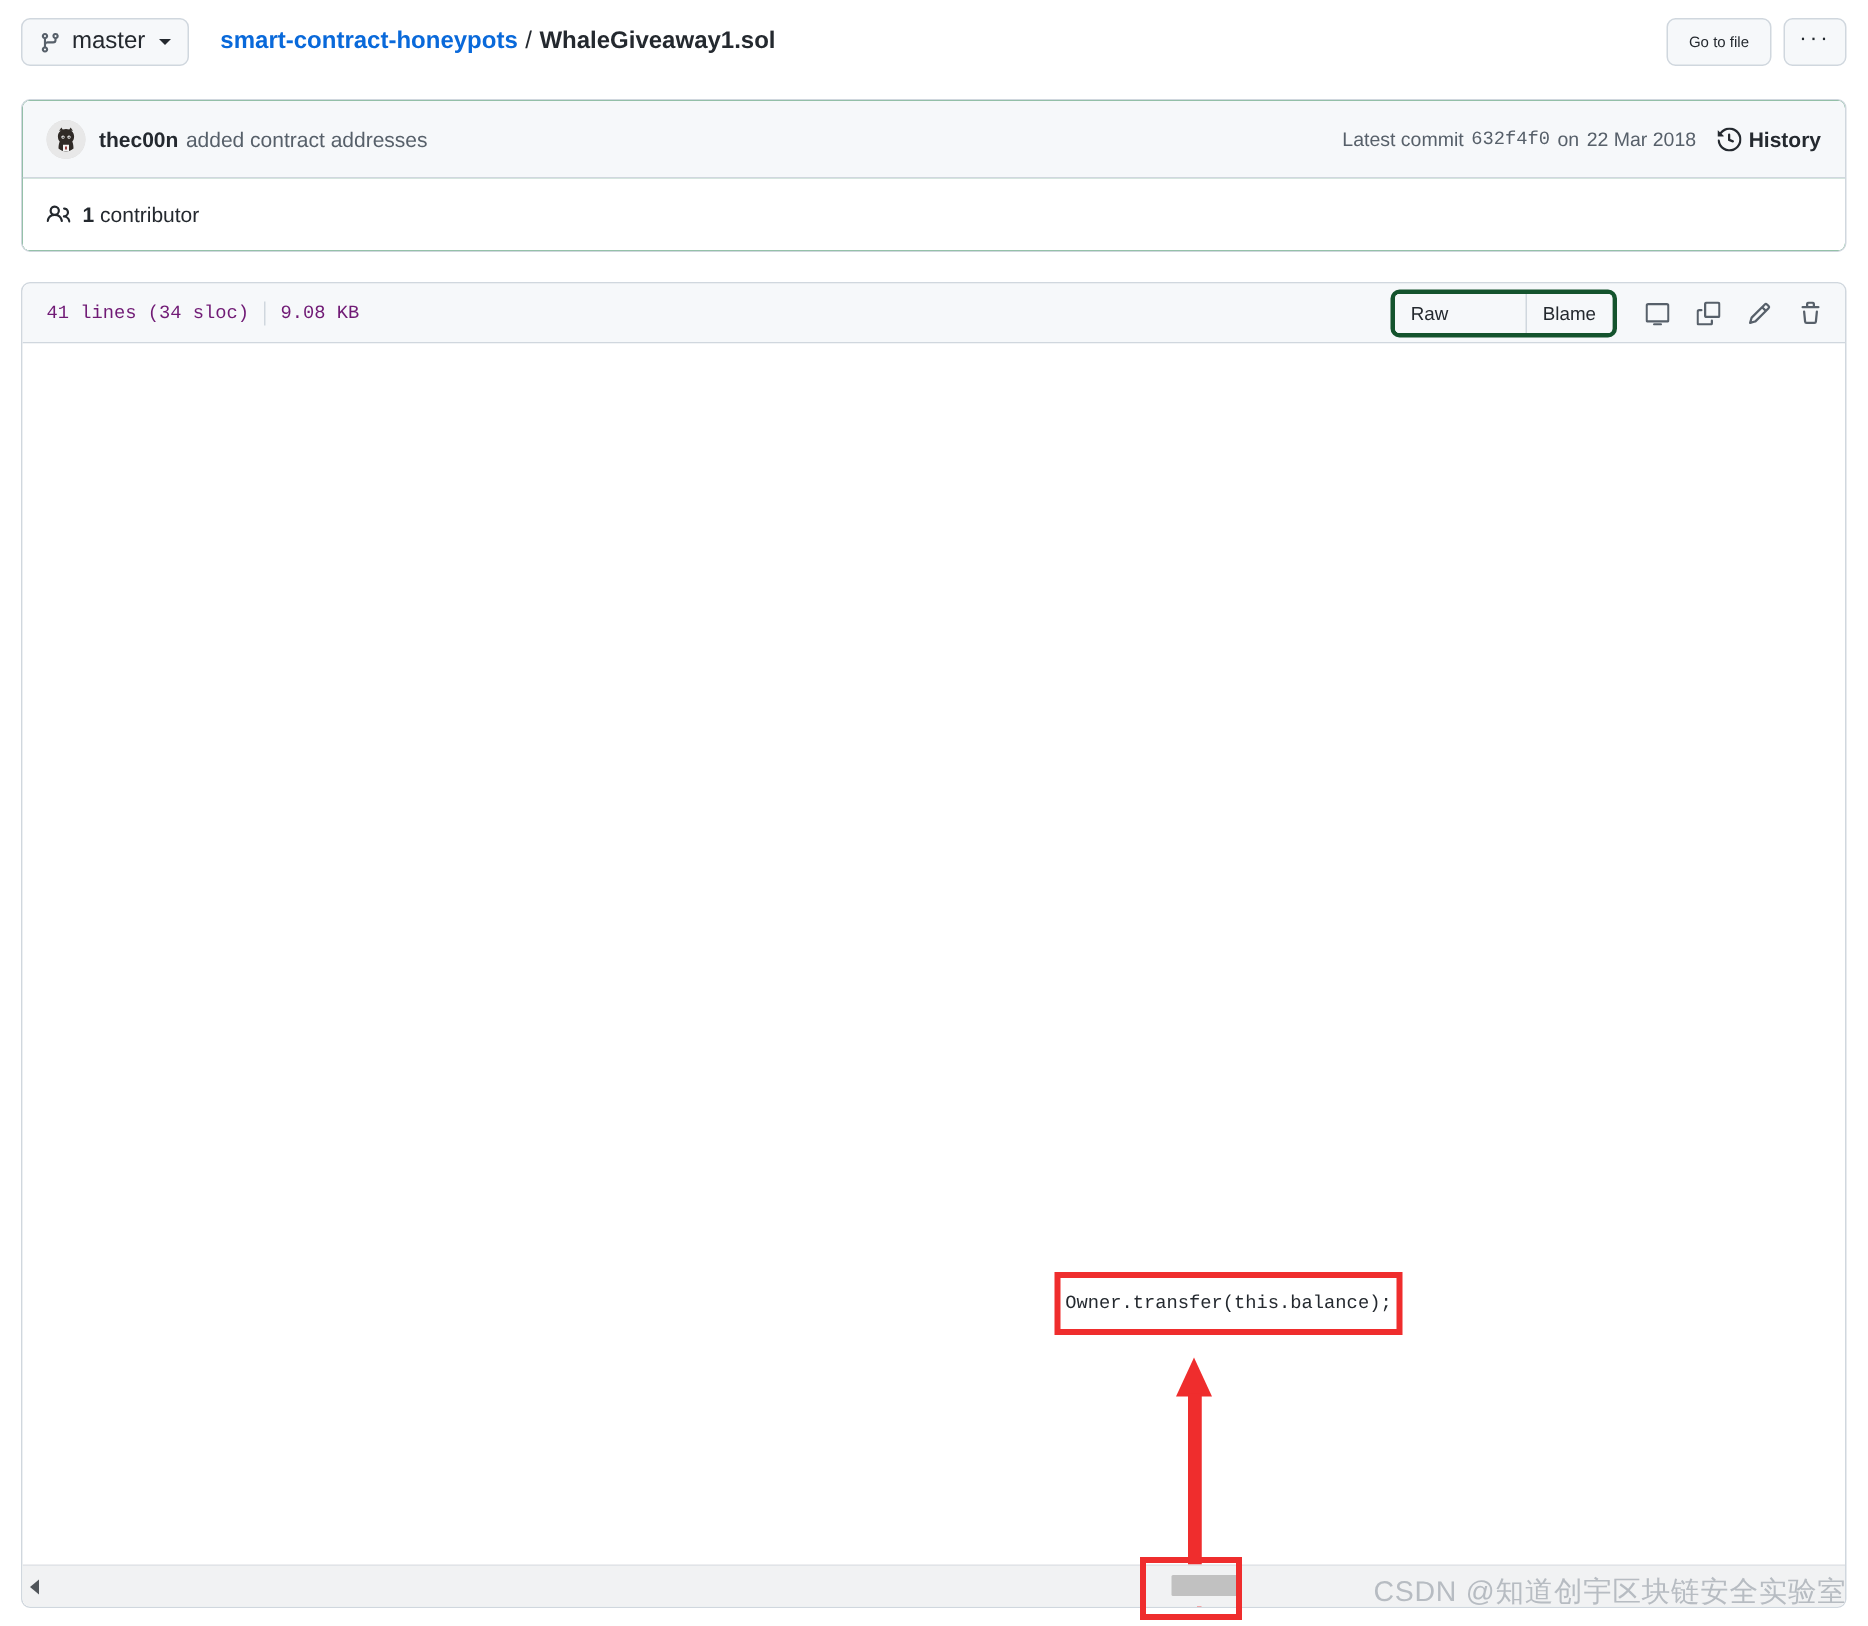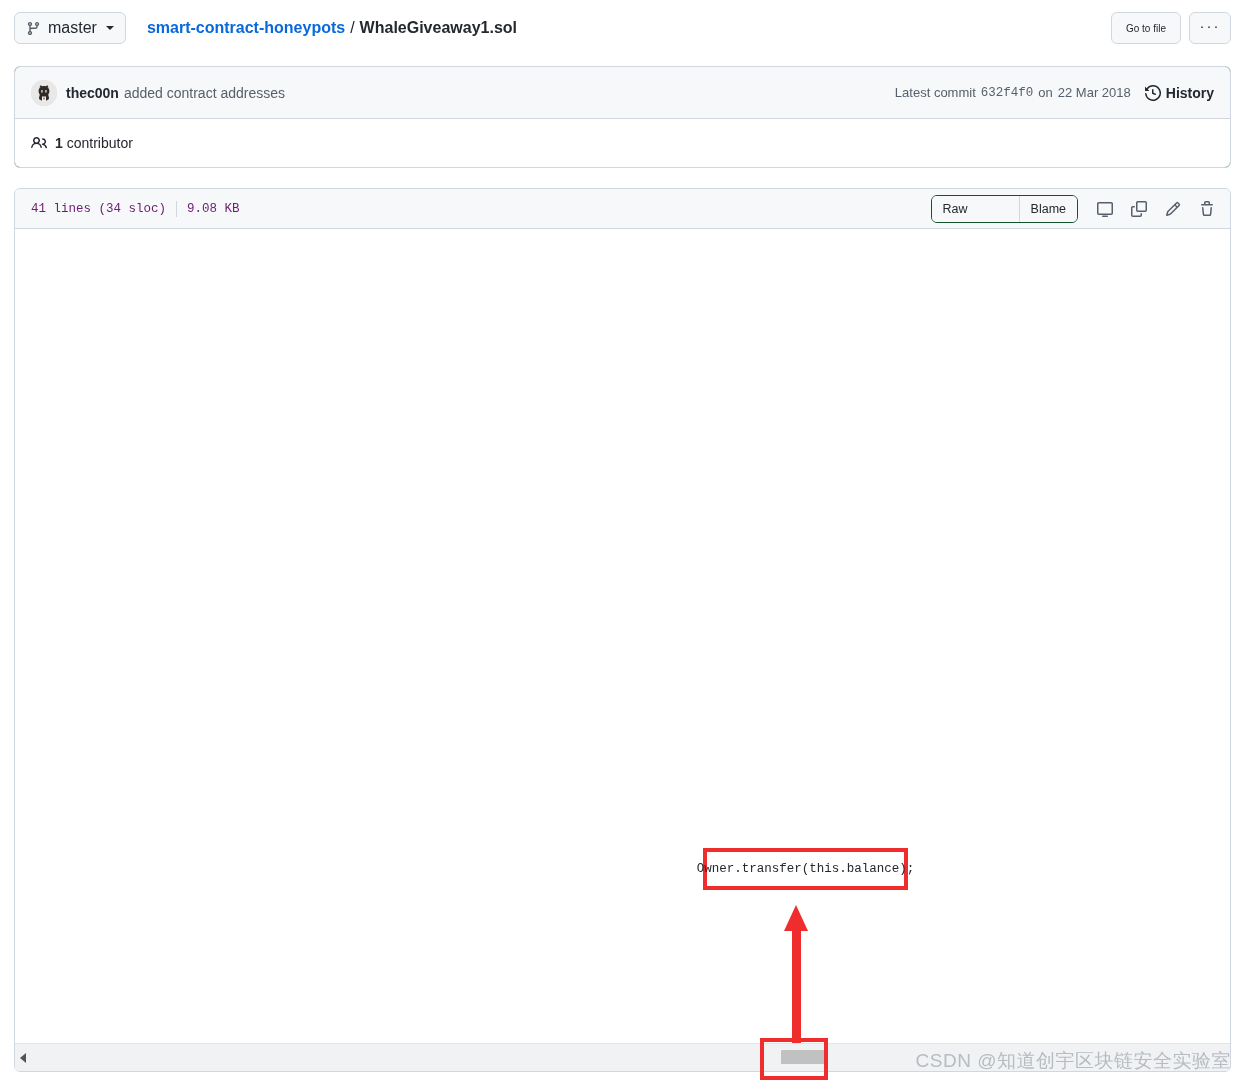--- a/index.html
+++ b/index.html
@@ -204,21 +204,21 @@
     background: #d0d7de;
   }
   .file-actions {
     margin-left: auto;
     display: flex;
     align-items: center;
     gap: 4px;
   }
   .seg-group {
     display: inline-flex;
-    border: 1px solid #14532d;
+    border: 3px solid #14532d;
     border-radius: 6px;
     overflow: hidden;
     background: #f6f8fa;
     margin-right: 8px;
   }
   .seg-btn {
     height: 26px;
     padding: 0 11px;
     border: none;
     background: #f6f8fa;
@@ -245,21 +245,21 @@
   .file-body {
     position: relative;
     height: 842px;
     background: #ffffff;
   }
 
   
   .code-snippet {
     position: absolute;
     left: 688px; top: 619px;
-    width: 205px;
+    width: 232px;
     height: 42px;
     border: 4px solid #ef2d2d;
     background: #ffffff;
     display: flex;
     align-items: center;
     justify-content: center;
   }
   .code-snippet .code-text {
     font-family: "Liberation Mono", monospace;
     font-size: 12.5px;

